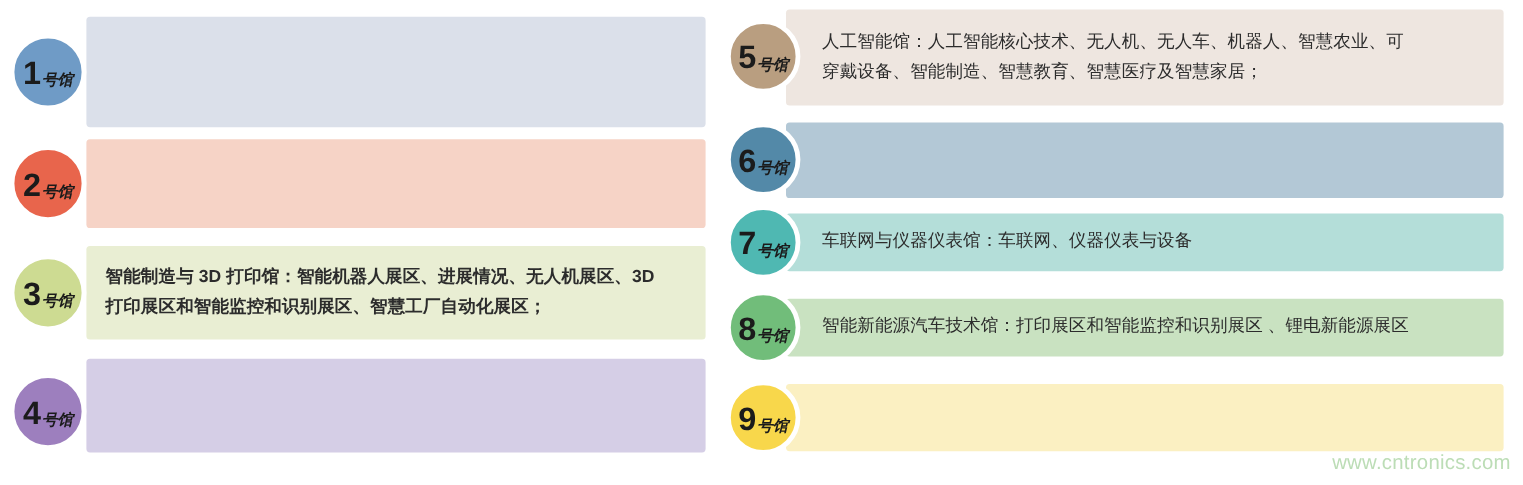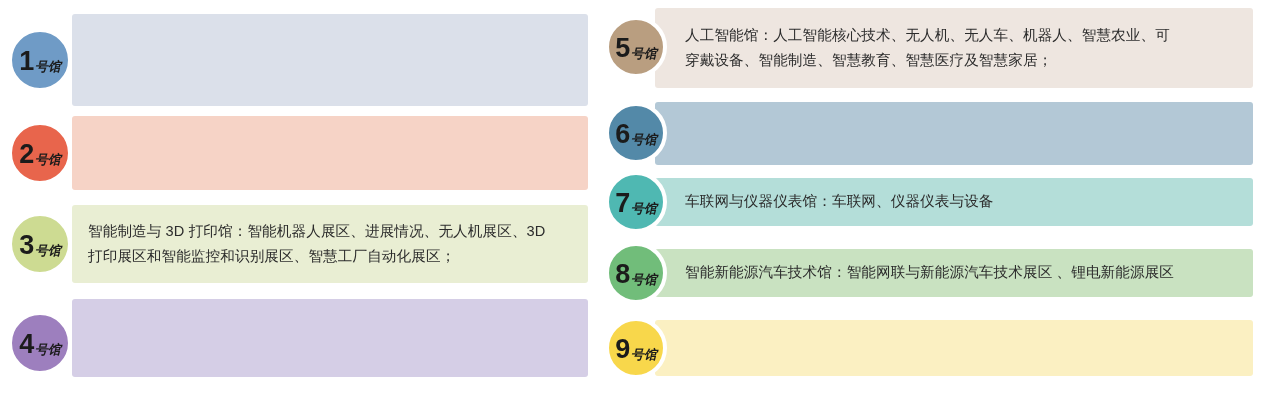--- a/index.html
+++ b/index.html
@@ -125,21 +125,21 @@
     </div>
 
     <div class="hall-row" style="top:205px; height:78px; width:600px;">
       <div class="panel" style="left:72px; width:516px; height:78px; background:#e9eed3;"></div>
       <div class="badge" style="left:8px; top:7px; width:64px; height:64px; background:#cddb92;">
         <span class="badge-inner">
           <span class="badge-num">3</span>
           <span class="badge-suffix">号馆</span>
         </span>
       </div>
-      <div class="panel-text" style="left:88px; top:14px; width:492px;">智能制造与 3D 打印馆：智能机器人展区、进展情况、无人机展区、3D
+      <div class="panel-text" style="left:88px; top:14px; width:492px;font-weight:bold;">智能制造与 3D 打印馆：智能机器人展区、进展情况、无人机展区、3D
 打印展区和智能监控和识别展区、智慧工厂自动化展区；</div>
     </div>
 
     <div class="hall-row" style="top:299px; height:78px; width:600px;">
       <div class="panel" style="left:72px; width:516px; height:78px; background:#d5cee6;"></div>
       <div class="badge" style="left:8px; top:12px; width:64px; height:64px; background:#9d7fbe;">
         <span class="badge-inner">
           <span class="badge-num">4</span>
           <span class="badge-suffix">号馆</span>
         </span>
@@ -184,29 +184,30 @@
     </div>
 
     <div class="hall-row" style="top:249px; height:48px; width:669px;">
       <div class="panel" style="left:55px; width:598px; height:48px; background:#c9e2c1;"></div>
       <div class="badge" style="left:5px; top:-7px; width:62px; height:62px; background:#71bd7a;">
         <span class="badge-inner">
           <span class="badge-num">8</span>
           <span class="badge-suffix">号馆</span>
         </span>
       </div>
-      <div class="panel-text" style="left:85px; top:11px; width:560px;">智能新能源汽车技术馆：智能网联与新能源汽车技术展区 、锂电新能源展区</div>
+      <div class="panel-text" style="left:85px; top:11px; width:560px;">智能新能源汽车技术馆：打印展区和智能监控和识别展区 、锂电新能源展区</div>
     </div>
 
     <div class="hall-row" style="top:320px; height:56px; width:669px;">
       <div class="panel" style="left:55px; width:598px; height:56px; background:#fbf0c2;"></div>
       <div class="badge" style="left:5px; top:-3px; width:62px; height:62px; background:#f8d74b;">
         <span class="badge-inner">
           <span class="badge-num">9</span>
           <span class="badge-suffix">号馆</span>
         </span>
       </div>
     </div>
 
   </div>
 
+  <div class="watermark">www.cntronics.com</div>
 
 </div>
 
 </body></html>

